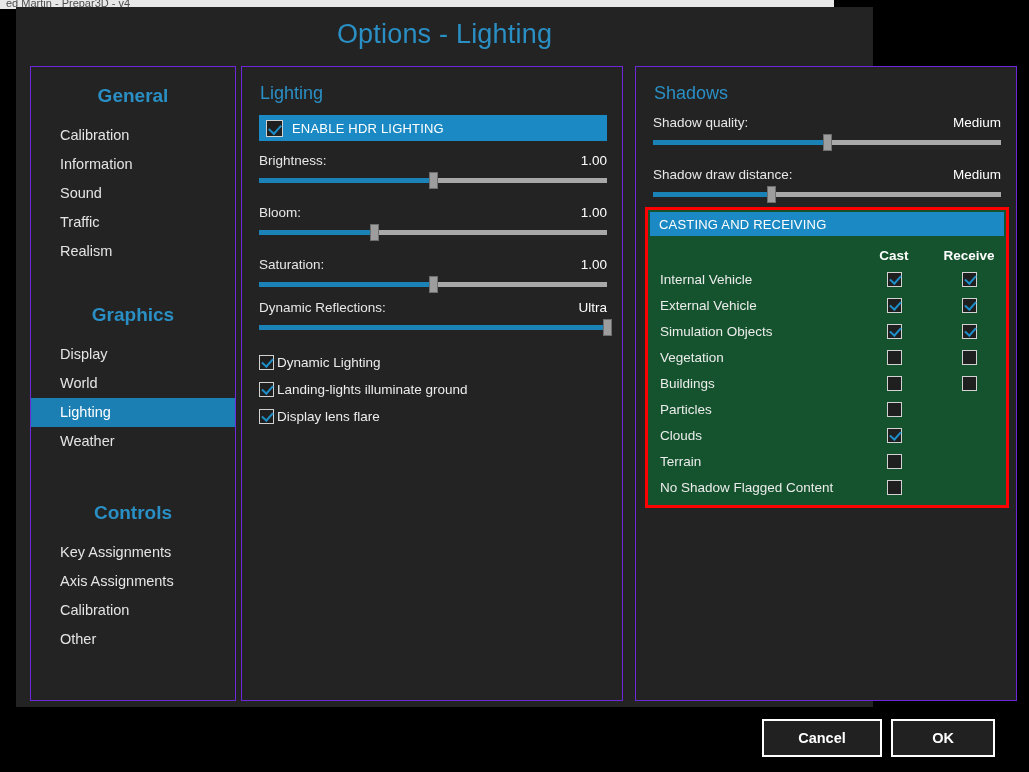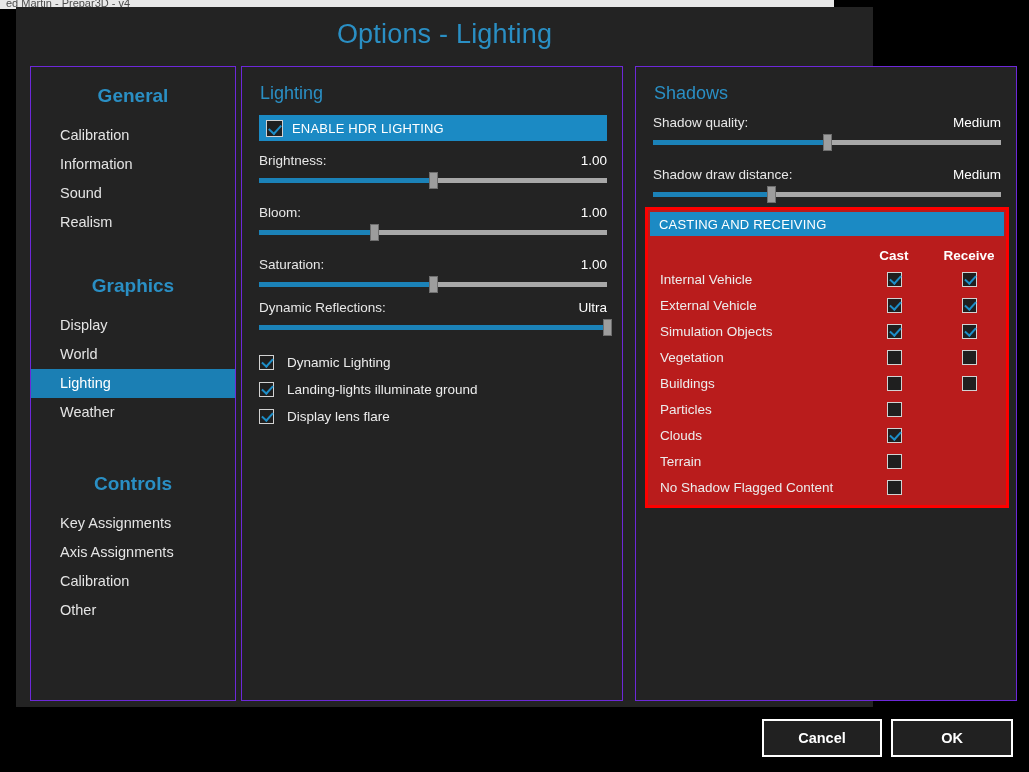--- a/index.html
+++ b/index.html
@@ -181,35 +181,35 @@
     background: #9d9d9d;
     border: 1px solid #6e6e6e;
     transform: translateX(-4px);
     cursor: pointer;
   }
 
   
   .chk-row {
     display: flex;
     align-items: center;
-    gap: 13px;
+    gap: 3px;
     color: #ececec;
     font-size: 13.5px;
     margin-bottom: 12px;
     cursor: pointer;
   }
 
   
   .cast-box {
     position: absolute;
     left: 9px; top: 140px;
     width: 364px;
     height: 301px;
     border: 3px solid #fe0000;
-    background: #b91c1c;
+    background: #14532d;
   }
   .cast-banner {
     margin: 2px;
     height: 24px;
     background: #1b8ac4;
     color: #ffffff;
     font-size: 13px;
     display: flex;
     align-items: center;
     padding-left: 9px;
@@ -252,21 +252,21 @@
     height: 38px;
     background: #212121;
     border: 2px solid #ffffff;
     color: #ffffff;
     font-size: 14.5px;
     font-weight: bold;
     cursor: pointer;
     font-family: "Liberation Sans", sans-serif;
   }
   .btn.cancel { left: 762px; width: 120px; }
-  .btn.ok     { left: 891px; width: 122px; }
+  .btn.ok     { left: 891px; width: 104px; }
 </style>
 </head>
 <body>
 
 <div id="app">
 
   <div class="bg-strip">
     <div class="bg-strip-text">ed Martin - Prepar3D - v4</div>
   </div>
 
@@ -276,20 +276,21 @@
       <div class="title-text">Options - Lighting</div>
     </div>
 
     <div class="columns">
 
       <div class="panel sidebar" id="sidebar">
           <div class="side-group-title general">General</div>
           <div class="side-item">Calibration</div>
           <div class="side-item">Information</div>
           <div class="side-item">Sound</div>
+          <div class="side-item">Traffic</div>
           <div class="side-item">Realism</div>
           <div class="side-group-title graphics">Graphics</div>
           <div class="side-item">Display</div>
           <div class="side-item">World</div>
           <div class="side-item active">Lighting</div>
           <div class="side-item">Weather</div>
           <div class="side-group-title controls">Controls</div>
           <div class="side-item">Key Assignments</div>
           <div class="side-item">Axis Assignments</div>
           <div class="side-item">Calibration</div>

